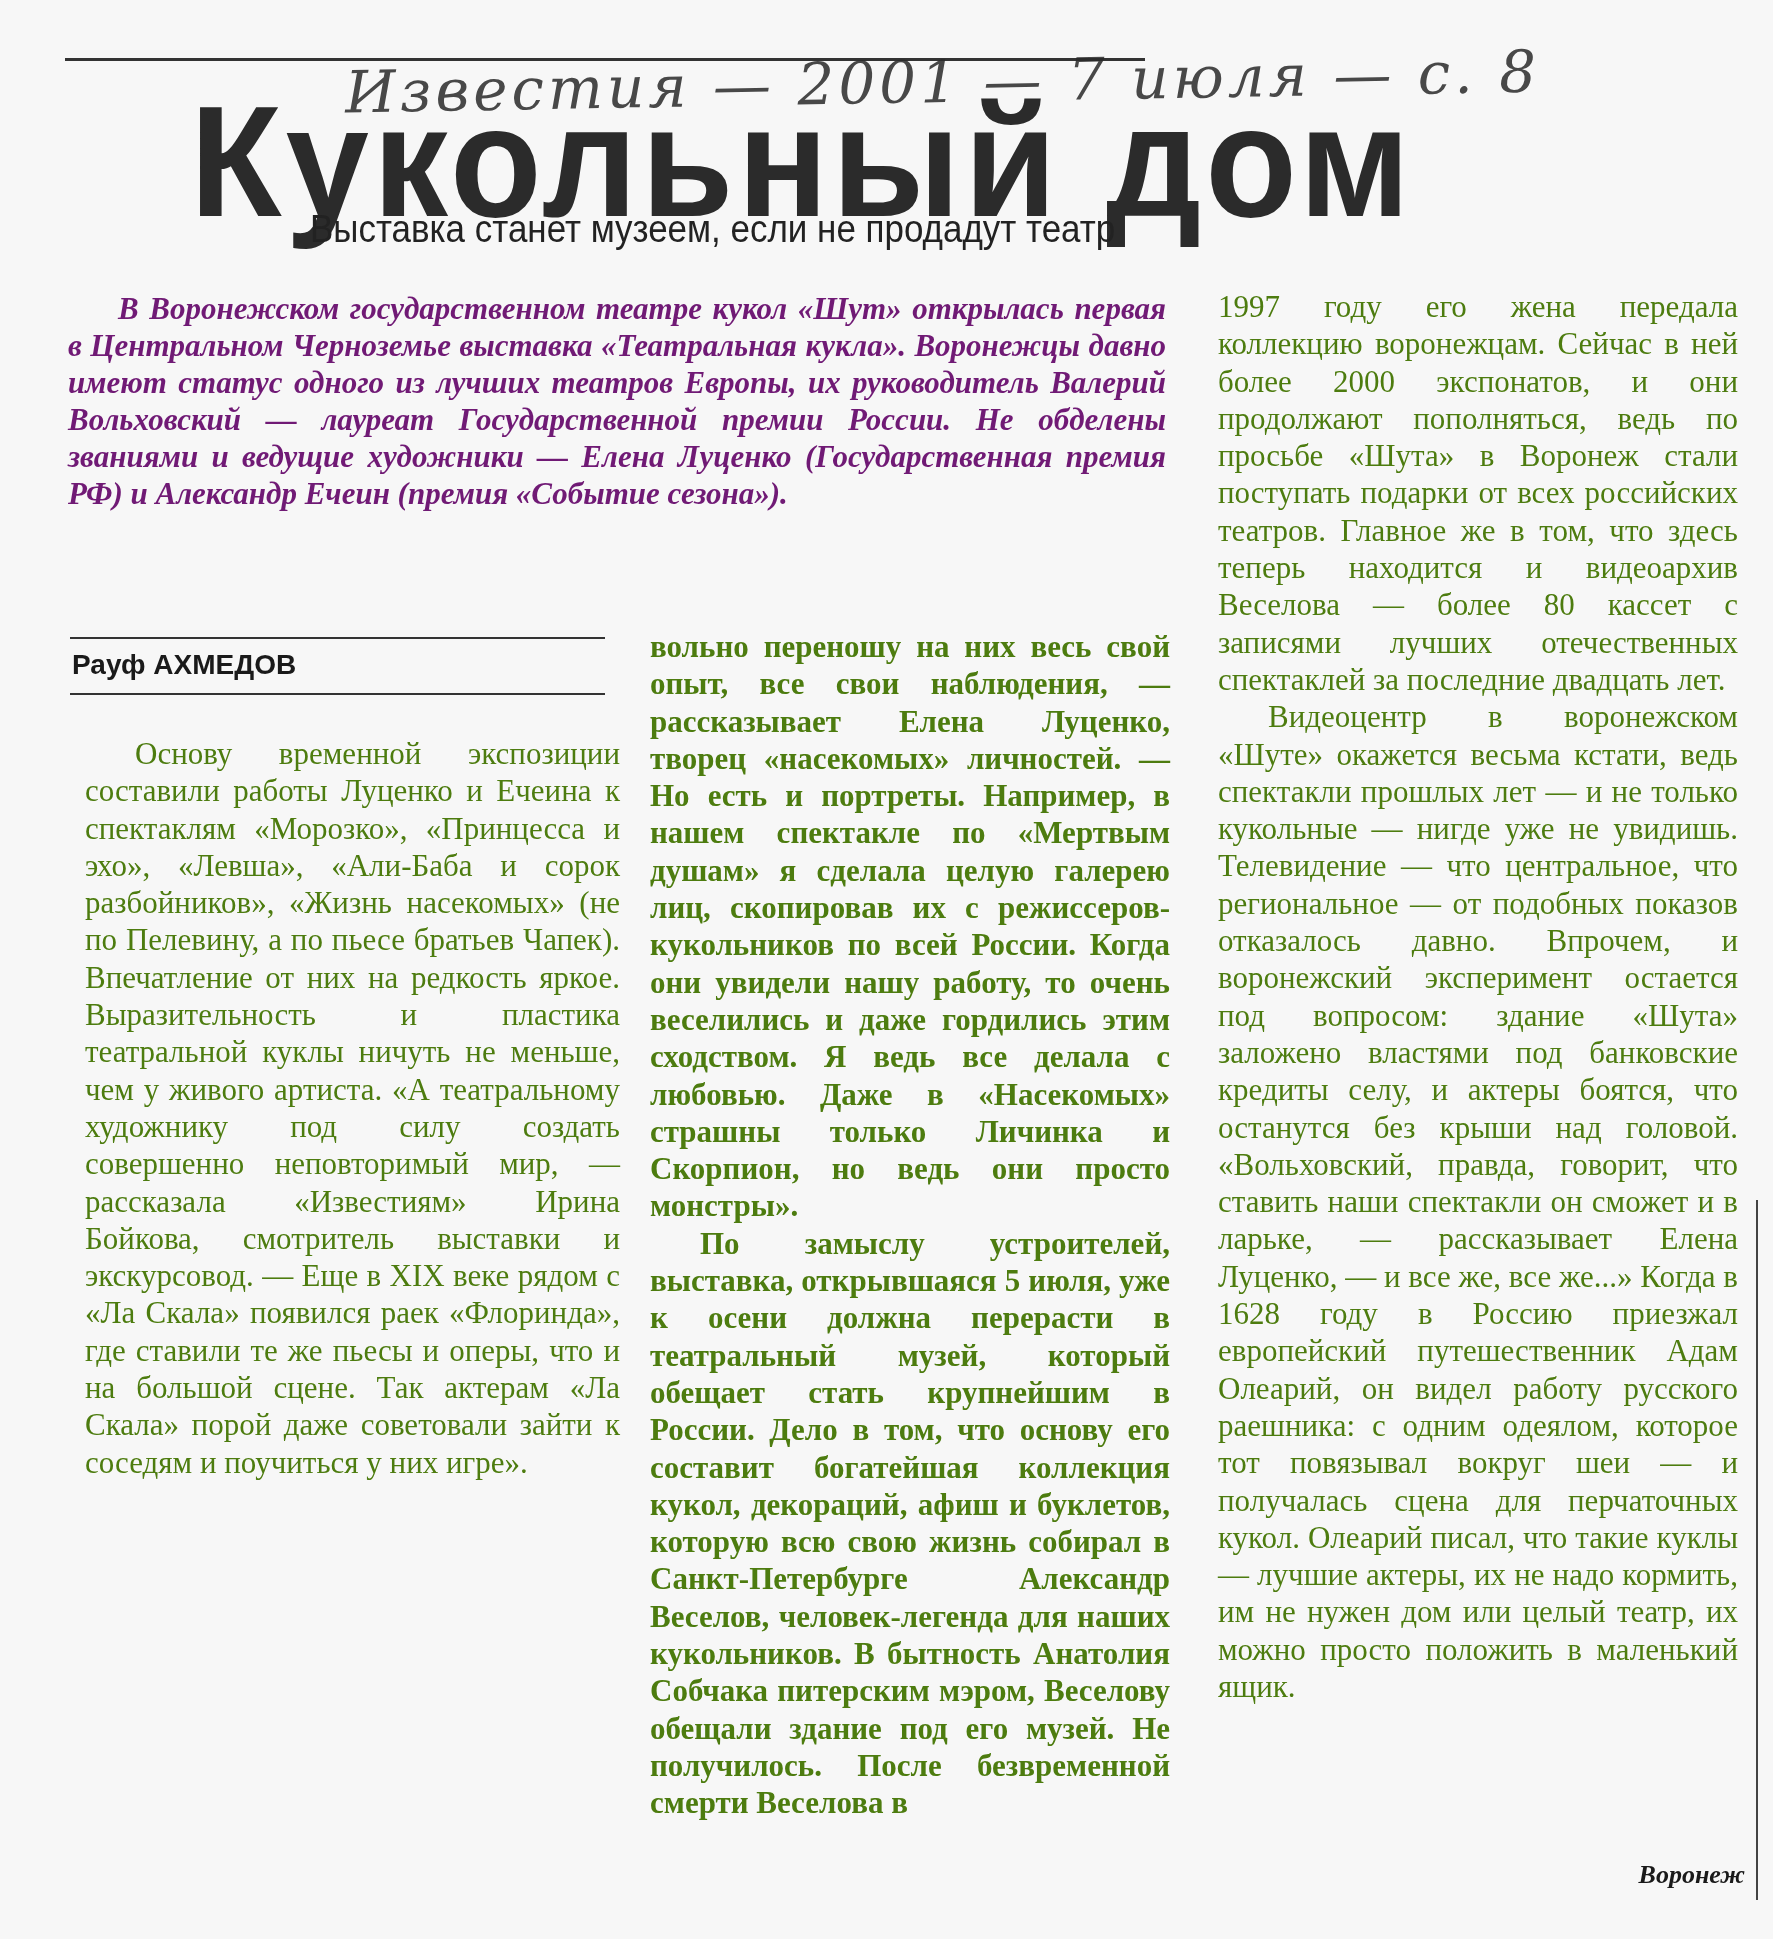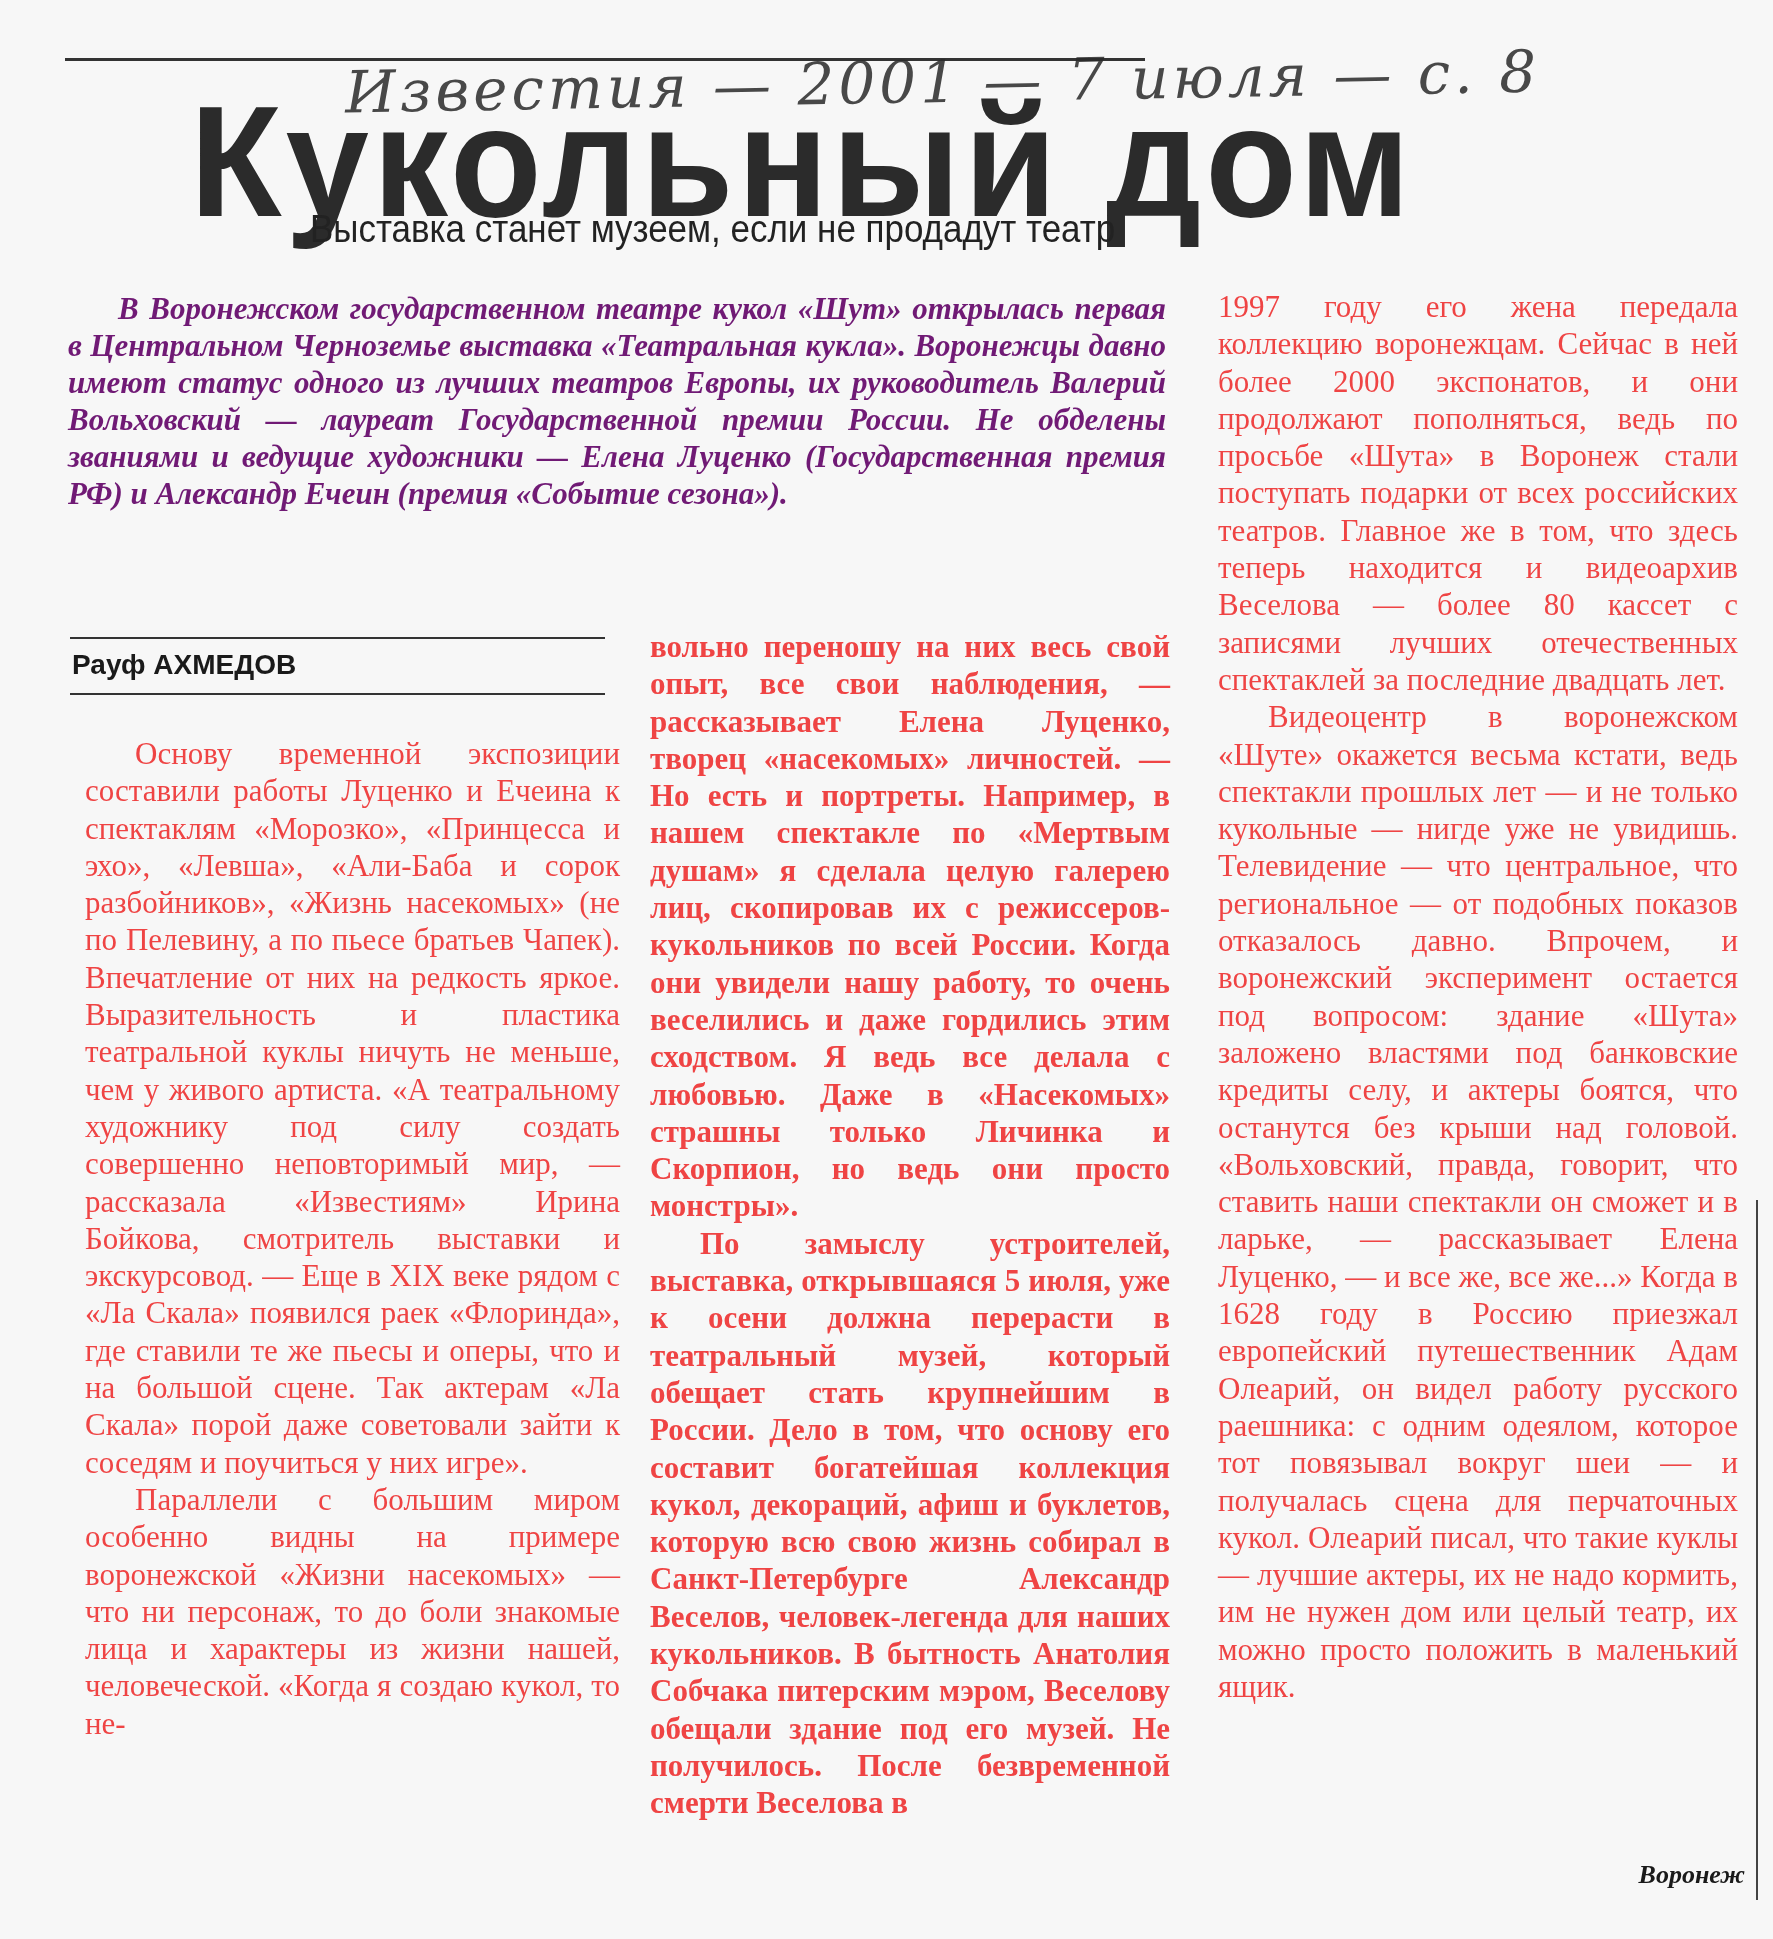--- a/index.html
+++ b/index.html
@@ -22,21 +22,21 @@
     position: absolute; left: 310px; top: 208px; width: 1200px;
     font-family: "Liberation Sans", sans-serif; font-size: 38px; color: #222; transform: scaleX(0.92); transform-origin: left;
   }
   .lead {
     position: absolute; left: 68px; top: 290px; width: 1098px;
     font-family: "Liberation Serif", serif; font-style: italic; font-weight: bold; font-size: 31px;
     line-height: 37px; text-align: justify; text-indent: 50px; color: #701a75;
   }
   .col {
     position: absolute; font-family: "Liberation Serif", serif; font-size: 31px; line-height: 37.3px;
-    text-align: justify; color: #ef4444; hyphens: manual;
+    text-align: justify; color: #4d7c0f; hyphens: manual;
   }
   .col p { margin: 0; }
   .col p.indent { text-indent: 50px; }
   .col1 { left: 85px; top: 735px; width: 535px; }
   .col2 { left: 650px; top: 628px; width: 520px; font-weight: bold; }
   .col3 { left: 1218px; top: 288px; width: 520px; }
   .byline-wrap { position: absolute; left: 70px; top: 637px; width: 535px; }
   .rule { height: 2px; background: #333; }
   .byline {
     font-family: "Liberation Sans", sans-serif; font-weight: bold; font-size: 28px; padding: 10px 0 12px 2px;
@@ -59,21 +59,20 @@
 <div class="lead">В Воронежском государственном театре кукол «Шут» открылась первая в Центральном Черноземье выставка «Театральная кукла». Воронежцы давно имеют статус одного из лучших театров Европы, их руководитель Валерий Вольховский — лауреат Государственной премии России. Не обделены званиями и ведущие художники — Елена Луценко (Государственная премия РФ) и Александр Ечеин (премия «Событие сезона»).</div>
 
 <div class="byline-wrap">
   <div class="rule"></div>
   <div class="byline">Рауф АХМЕДОВ</div>
   <div class="rule"></div>
 </div>
 
 <div class="col col1">
   <p class="indent">Основу временной экспозиции составили работы Луценко и Ечеина к спектаклям «Морозко», «Принцесса и эхо», «Левша», «Али-Баба и сорок разбойников», «Жизнь насекомых» (не по Пелевину, а по пьесе братьев Чапек). Впечатление от них на редкость яркое. Выразительность и пластика театральной куклы ничуть не меньше, чем у живого артиста. «А театральному художнику под силу создать совершенно неповторимый мир, — рассказала «Известиям» Ирина Бойкова, смотритель выставки и экскурсовод. — Еще в XIX веке рядом с «Ла Скала» появился раек «Флоринда», где ставили те же пьесы и оперы, что и на большой сцене. Так актерам «Ла Скала» порой даже советовали зайти к соседям и поучиться у них игре».</p>
-  <p class="indent">Параллели с большим миром особенно видны на примере воронежской «Жизни насекомых» — что ни персонаж, то до боли знакомые лица и характеры из жизни нашей, человеческой. «Когда я создаю кукол, то не-</p>
 </div>
 
 <div class="col col2">
   <p>вольно переношу на них весь свой опыт, все свои наблюдения, — рассказывает Елена Луценко, творец «насекомых» личностей. — Но есть и портреты. Например, в нашем спектакле по «Мертвым душам» я сделала целую галерею лиц, скопировав их с режиссеров-кукольников по всей России. Когда они увидели нашу работу, то очень веселились и даже гордились этим сходством. Я ведь все делала с любовью. Даже в «Насекомых» страшны только Личинка и Скорпион, но ведь они просто монстры».</p>
   <p class="indent">По замыслу устроителей, выставка, открывшаяся 5 июля, уже к осени должна перерасти в театральный музей, который обещает стать крупнейшим в России. Дело в том, что основу его составит богатейшая коллекция кукол, декораций, афиш и буклетов, которую всю свою жизнь собирал в Санкт-Петербурге Александр Веселов, человек-легенда для наших кукольников. В бытность Анатолия Собчака питерским мэром, Веселову обещали здание под его музей. Не получилось. После безвременной смерти Веселова в</p>
 </div>
 
 <div class="col col3">
   <p>1997 году его жена передала коллекцию воронежцам. Сейчас в ней более 2000 экспонатов, и они продолжают пополняться, ведь по просьбе «Шута» в Воронеж стали поступать подарки от всех российских театров. Главное же в том, что здесь теперь находится и видеоархив Веселова — более 80 кассет с записями лучших отечественных спектаклей за последние двадцать лет.</p>
   <p class="indent">Видеоцентр в воронежском «Шуте» окажется весьма кстати, ведь спектакли прошлых лет — и не только кукольные — нигде уже не увидишь. Телевидение — что центральное, что региональное — от подобных показов отказалось давно. Впрочем, и воронежский эксперимент остается под вопросом: здание «Шута» заложено властями под банковские кредиты селу, и актеры боятся, что останутся без крыши над головой. «Вольховский, правда, говорит, что ставить наши спектакли он сможет и в ларьке, — рассказывает Елена Луценко, — и все же, все же...» Когда в 1628 году в Россию приезжал европейский путешественник Адам Олеарий, он видел работу русского раешника: с одним одеялом, которое тот повязывал вокруг шеи — и получалась сцена для перчаточных кукол. Олеарий писал, что такие куклы — лучшие актеры, их не надо кормить, им не нужен дом или целый театр, их можно просто положить в маленький ящик.</p>

